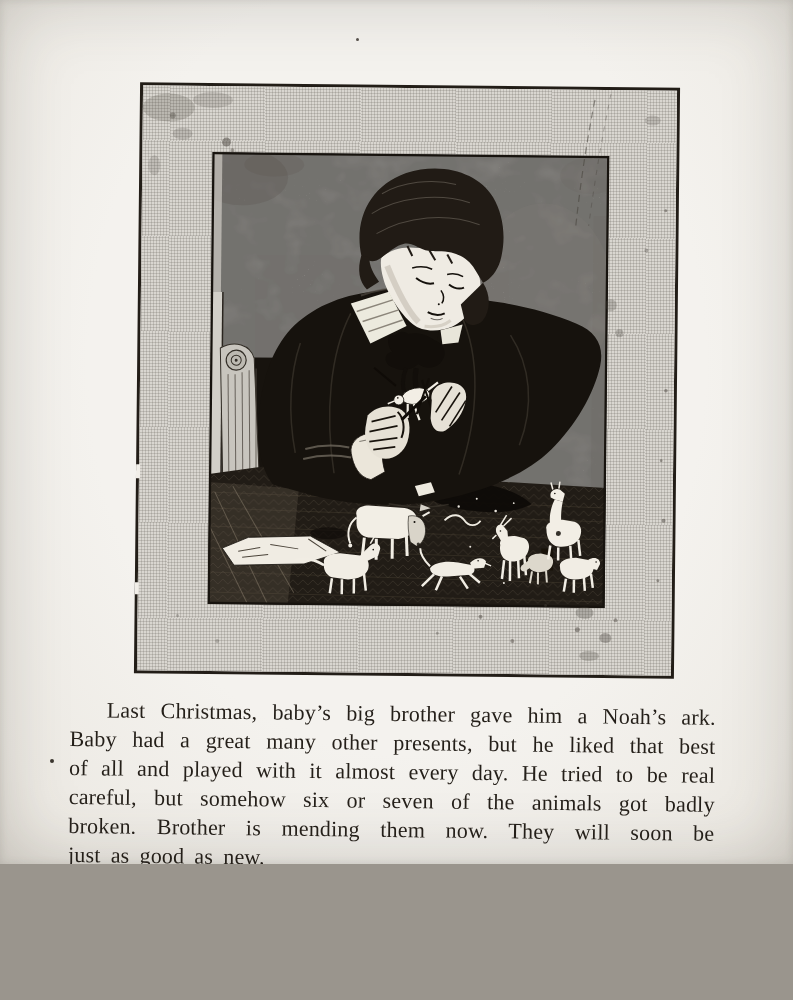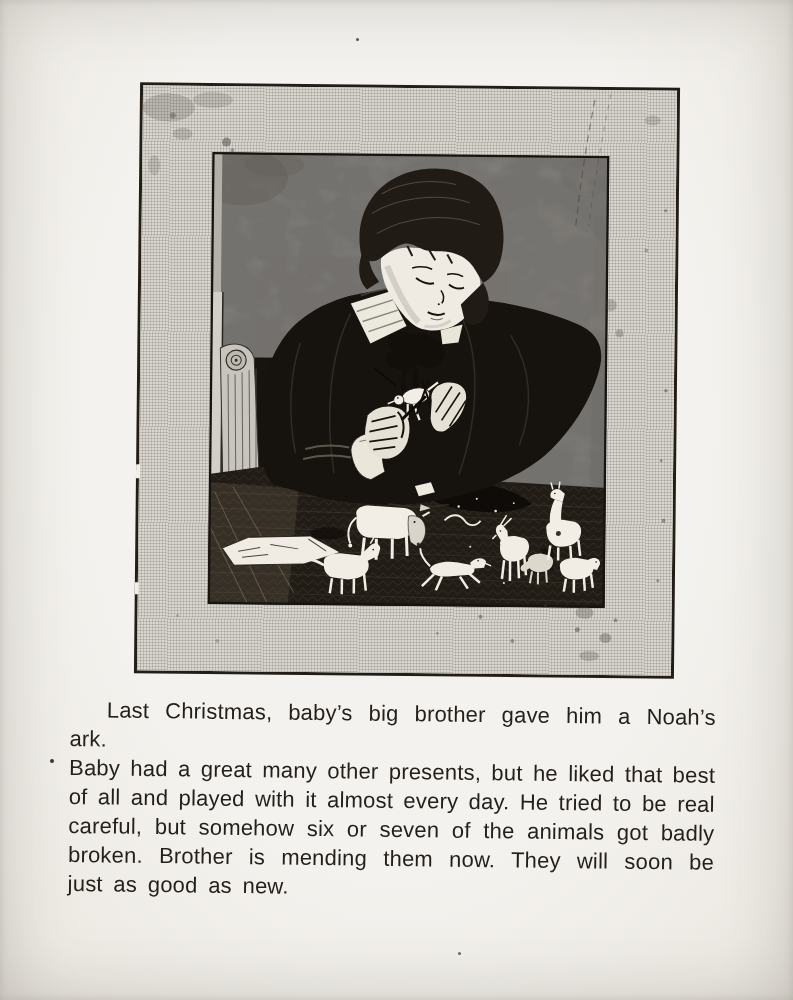--- a/index.html
+++ b/index.html
@@ -1,20 +1,20 @@
 <!DOCTYPE html>
 <html><head>
 <meta charset="utf-8">
 <style>
   html,body{margin:0;padding:0;background:#9a958d;}
   .page{
-    position:relative;width:793px;height:1000px;overflow:hidden;
+    position:relative;width:793px;height:864px;overflow:hidden;
     background:radial-gradient(ellipse at 50% 42%, #f4f2ee 55%, #edeae4 88%, #e6e2db 100%);
     box-shadow:inset 0 0 70px rgba(70,64,55,.22), inset 0 0 8px rgba(70,64,55,.15);
-    font-family:Liberation Sans, sans-serif;
+    font-family:Liberation Serif, serif;
   }
   
   .plate{
     position:absolute;left:137px;top:85px;width:540px;height:591px;margin:0;
     box-sizing:border-box;border:3px solid #221d17;
     transform:rotate(.6deg);transform-origin:50% 50%;
   }
   .mat{
     position:relative;width:100%;height:100%;background-color:#d9d6d0;
     background-image:

